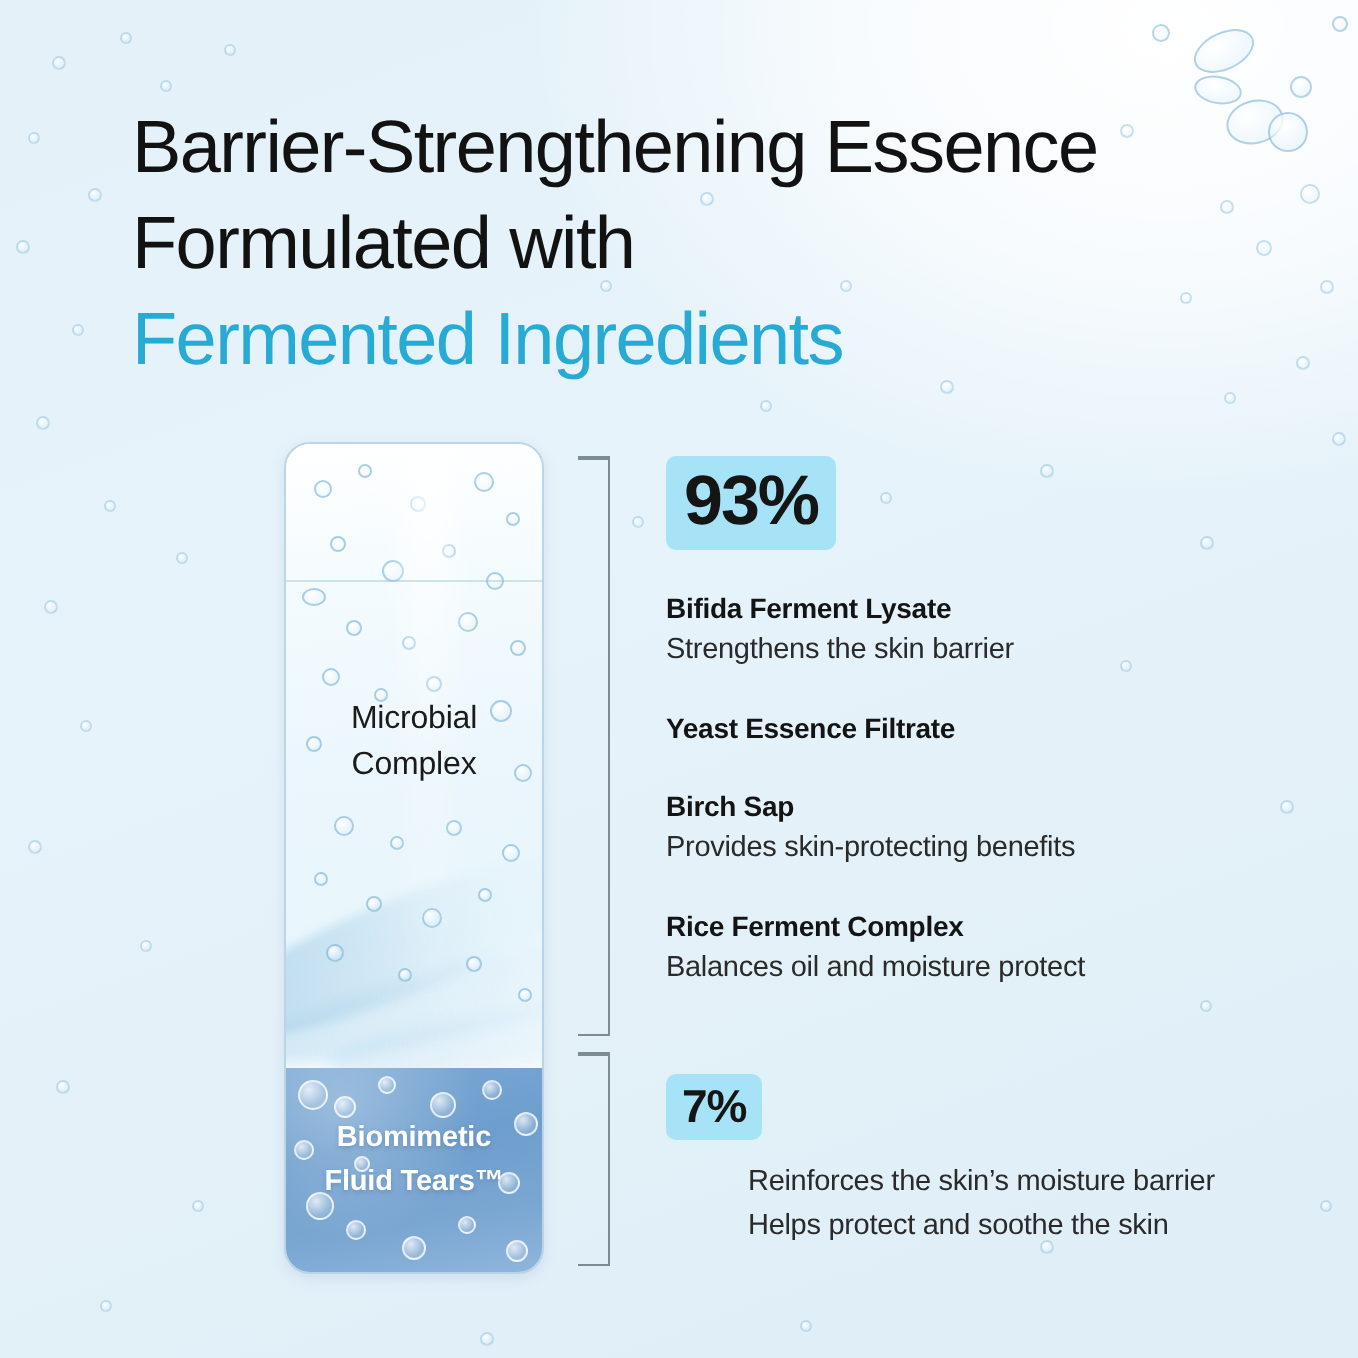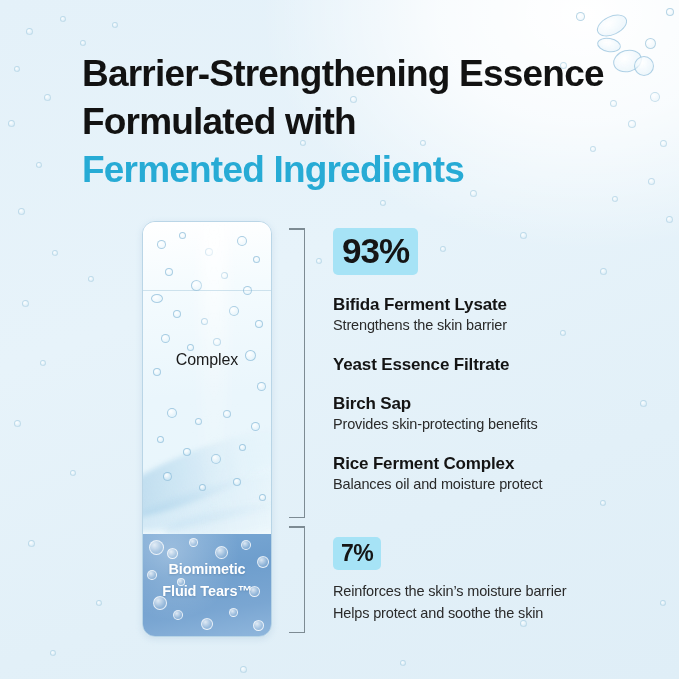--- a/index.html
+++ b/index.html
@@ -46,25 +46,24 @@
   
   #headline {
     position: absolute;
     left: 66px;
     top: 50px;
     width: 580px;
   }
   .hl-line {
     font-size: 37px;
     line-height: 48px;
-    font-weight: bold;
+    font-weight: normal;
     letter-spacing: -0.8px;
     color: #121212;
     white-space: nowrap;
-    margin-left: 16px;
   }
   .hl-line.accent {
     color: #27abd5;
   }
 
   
   #bottle {
     position: absolute;
     left: 142px;
     top: 221px;
@@ -247,34 +246,35 @@
     letter-spacing: -0.6px;
   }
   #ingredient-list {
     margin-top: 19px;
   }
   .ingredient {
     margin-bottom: 18px;
   }
   .ingredient:last-child { margin-bottom: 0; }
   .ing-name {
-    font-size: 17px;
+    font-size: 14px;
     line-height: 21px;
     font-weight: bold;
     color: #141414;
     letter-spacing: -0.15px;
   }
   .ing-desc {
     font-size: 14.5px;
     line-height: 21px;
     color: #2a2a2a;
     letter-spacing: -0.15px;
   }
   #benefit-list {
     margin-top: 10px;
+    margin-left: 41px;
   }
   .benefit {
     font-size: 14.5px;
     line-height: 22px;
     color: #2a2a2a;
     letter-spacing: -0.15px;
   }
 </style>
 </head>
 <body>
@@ -379,20 +379,21 @@
       <div class="ibub" style="left:96px;top:222px;width:5px;height:5px;"></div>
       <div class="ibub" style="left:20px;top:250px;width:7px;height:7px;"></div>
       <div class="ibub" style="left:56px;top:262px;width:5px;height:5px;"></div>
       <div class="ibub" style="left:90px;top:256px;width:6px;height:6px;"></div>
       <div class="ibub" style="left:116px;top:272px;width:5px;height:5px;"></div>
 
       <div id="bottle-shine"></div>
       <div id="bottle-notch"></div>
 
       <div id="bottle-upper-label">
+        <span class="bb-line">Microbial</span>
         <span class="bb-line">Complex</span>
       </div>
     </div>
 
     <div id="bottle-lower">
       <div class="wbub" style="left:6px;top:6px;width:13px;height:13px;"></div>
       <div class="wbub" style="left:24px;top:14px;width:9px;height:9px;"></div>
       <div class="wbub" style="left:46px;top:4px;width:7px;height:7px;"></div>
       <div class="wbub" style="left:72px;top:12px;width:11px;height:11px;"></div>
       <div class="wbub" style="left:98px;top:6px;width:8px;height:8px;"></div>

